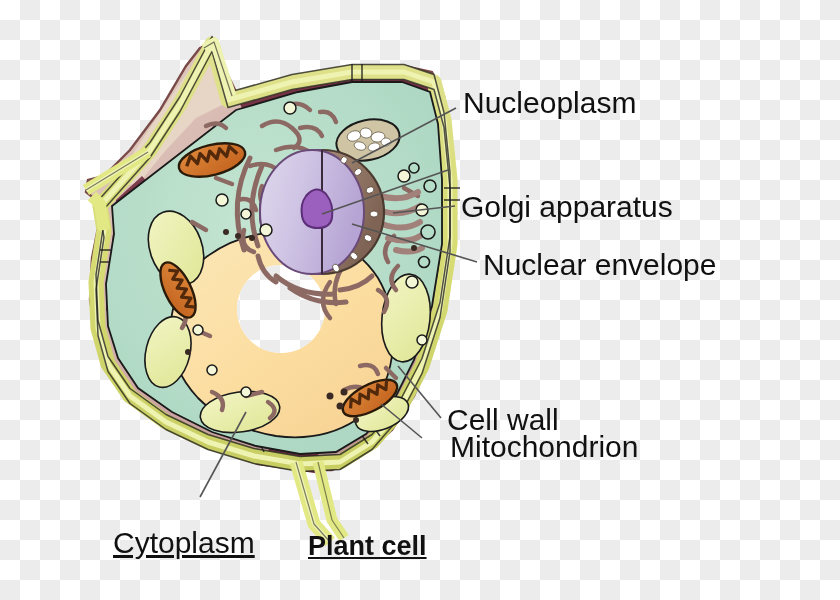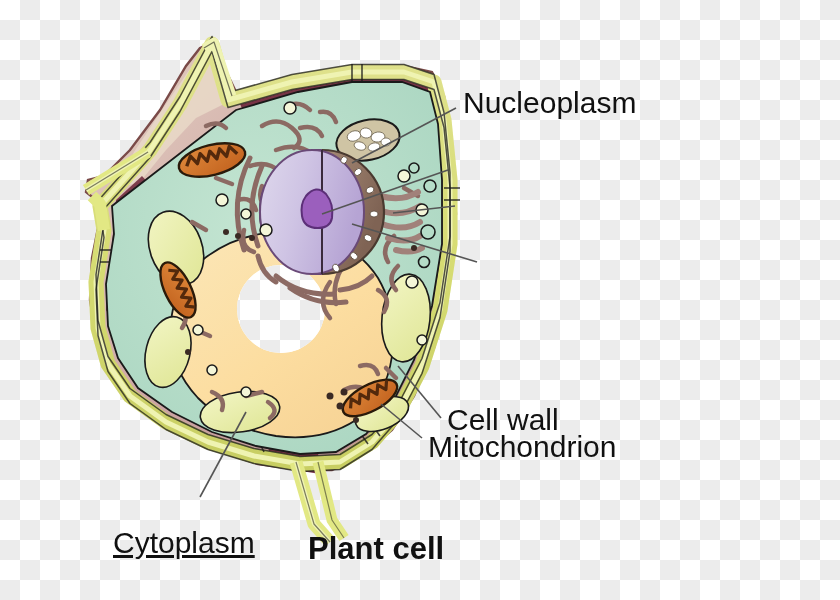--- a/index.html
+++ b/index.html
@@ -33,21 +33,22 @@
   .lbl {
     position: absolute;
     color: #111111;
     font-family: "Liberation Sans", sans-serif;
     font-size: 30px;
     line-height: 1;
     white-space: nowrap;
   }
   .lbl.bold {
     font-weight: bold;
-    font-size: 31px;
+    font-size: 27px;
+    text-decoration: underline;
   }
 </style>
 </head>
 <body>
 
 <div id="canvas">
 
   <svg id="figure" viewBox="0 0 840 600" xmlns="http://www.w3.org/2000/svg">
 
     <defs>
@@ -347,23 +348,25 @@
       <line x1="477" y1="262" x2="352" y2="224"></line>
       <line x1="441" y1="418" x2="398" y2="366"></line>
       <line x1="422" y1="438" x2="381" y2="404"></line>
       <line x1="200" y1="497" x2="246" y2="412"></line>
     </g>
   </svg>
 
   <div class="lbl" style="left:463px; top:88px;">Nucleoplasm</div>
 
 
-
+  <div class="lbl" style="left:461px; top:192px;">Golgi apparatus</div>
+
+  <div class="lbl" style="left:483px; top:250px;">Nuclear envelope</div>
 
   <div class="lbl" style="left:447px; top:405px;text-align:right;">Cell wall</div>
 
-  <div class="lbl" style="left:428px; top:432px;">Mitochondrion</div>
+  <div class="lbl" style="left:450px; top:432px;">Mitochondrion</div>
 
   <div class="lbl" style="left:113px; top:528px;text-decoration:underline;">Cytoplasm</div>
 
   <div class="lbl bold" style="left:308px; top:533px;">Plant cell</div>
 
 </div>
 
 </body></html>

